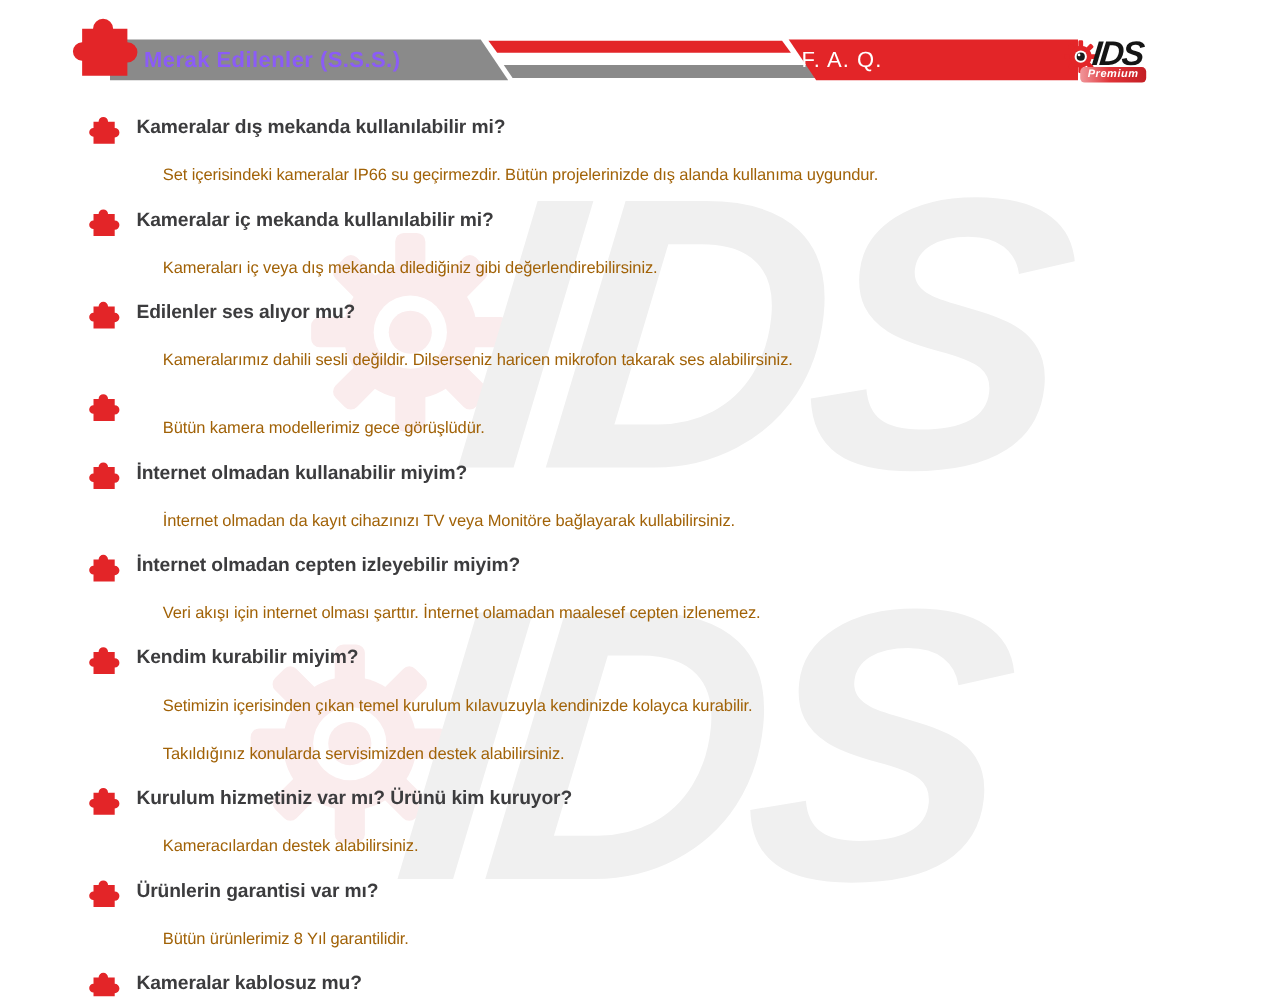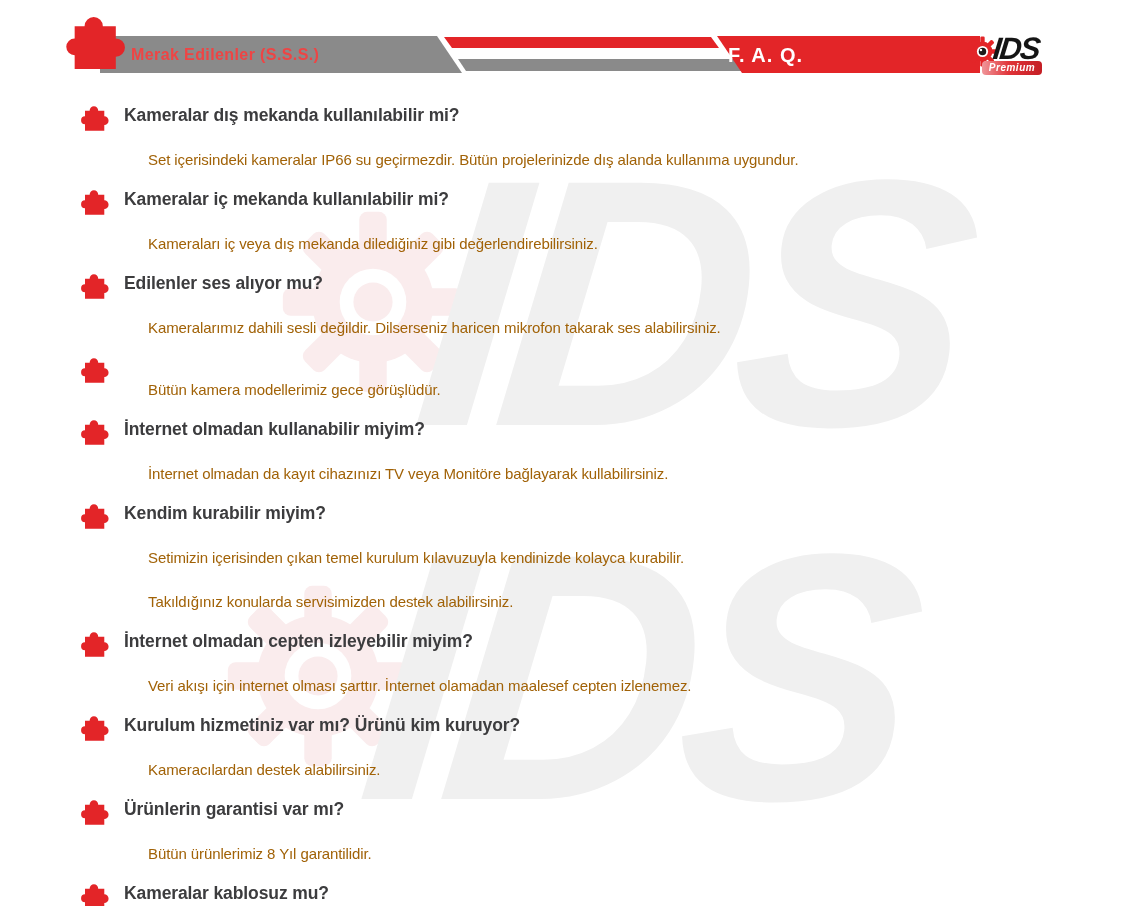--- a/index.html
+++ b/index.html
@@ -11,24 +11,24 @@
   .wm-gear{flex:none;}
   .wm-text{font-weight:bold;font-style:italic;color:#f0f0f0;letter-spacing:-18px;
            transform:skewX(-6deg);font-size:352px;line-height:330px;margin-left:-48px;user-select:none;}
   .wm1{left:275px;top:138px;}
   .wm2{left:220px;top:512px;}
   .wm-gear{margin-top:66px;}
 
   
   .header-svg{position:absolute;left:0;top:0;z-index:2;}
   .puzzle-header-icon{position:absolute;left:64px;top:11px;width:64px;height:64px;z-index:3;}
-  .banner-title{position:absolute;left:131px;top:43px;z-index:3;color:#ef4444;font-size:16px;
+  .banner-title{position:absolute;left:131px;top:43px;z-index:3;color:#8b5cf6;font-size:20px;
                 font-weight:bold;letter-spacing:0.4px;line-height:24px;white-space:nowrap;}
   .faq-label{position:absolute;left:718px;top:43px;width:95px;text-align:center;z-index:3;
-             color:#ffffff;font-size:20px;font-weight:bold;letter-spacing:1px;line-height:24px;}
+             color:#ffffff;font-size:20px;font-weight:normal;letter-spacing:1px;line-height:24px;}
   .logo{position:absolute;left:965px;top:32px;width:95px;height:44px;z-index:3;}
   .logo-gear{position:absolute;left:2px;top:4px;width:31px;height:31px;}
   .logo-brand{position:absolute;left:28px;top:0px;font-size:31px;line-height:34px;font-weight:bold;
               font-style:italic;color:#151515;letter-spacing:-2px;transform:skewX(-6deg);}
   .logo-premium{position:absolute;left:17px;top:29px;width:60px;height:14px;border-radius:4px;
                 background:linear-gradient(90deg,#f0969a 0%,#e03338 45%,#c41e24 100%);
                 color:#ffffff;font-size:10px;font-style:italic;font-weight:bold;
                 text-align:center;line-height:14px;letter-spacing:0.5px;}
 
   
@@ -172,43 +172,43 @@
         <div class="answers">
             <div class="answer-line">İnternet olmadan da kayıt cihazınızı TV veya Monitöre bağlayarak kullabilirsiniz.</div>
           </div>
       </div>
     </div>
       <div class="faq-item">
       <svg class="puzzle-icon" viewBox="10 26 84 72">
         <path fill="#e32528" d="M24,40 H37 A12,12 0 1 1 61,40 H78 V56 A12,12 0 1 1 78,80 V96 H24 V78 A11,11 0 1 1 24,56 Z"></path>
       </svg>
       <div class="faq-content">
+        <div class="question">İnternet olmadan cepten izleyebilir miyim?</div>
+        <div class="answers">
+            <div class="answer-line">Veri akışı için internet olması şarttır. İnternet olamadan maalesef cepten izlenemez.</div>
+          </div>
+      </div>
+    </div>
+      <div class="faq-item">
+      <svg class="puzzle-icon" viewBox="10 26 84 72">
+        <path fill="#e32528" d="M24,40 H37 A12,12 0 1 1 61,40 H78 V56 A12,12 0 1 1 78,80 V96 H24 V78 A11,11 0 1 1 24,56 Z"></path>
+      </svg>
+      <div class="faq-content">
         <div class="question">Kendim kurabilir miyim?</div>
         <div class="answers">
             <div class="answer-line">Setimizin içerisinden çıkan temel kurulum kılavuzuyla kendinizde kolayca kurabilir.</div>
             <div class="answer-line">Takıldığınız konularda servisimizden destek alabilirsiniz.</div>
           </div>
       </div>
     </div>
       <div class="faq-item">
       <svg class="puzzle-icon" viewBox="10 26 84 72">
         <path fill="#e32528" d="M24,40 H37 A12,12 0 1 1 61,40 H78 V56 A12,12 0 1 1 78,80 V96 H24 V78 A11,11 0 1 1 24,56 Z"></path>
       </svg>
       <div class="faq-content">
-        <div class="question">İnternet olmadan cepten izleyebilir miyim?</div>
-        <div class="answers">
-            <div class="answer-line">Veri akışı için internet olması şarttır. İnternet olamadan maalesef cepten izlenemez.</div>
-          </div>
-      </div>
-    </div>
-      <div class="faq-item">
-      <svg class="puzzle-icon" viewBox="10 26 84 72">
-        <path fill="#e32528" d="M24,40 H37 A12,12 0 1 1 61,40 H78 V56 A12,12 0 1 1 78,80 V96 H24 V78 A11,11 0 1 1 24,56 Z"></path>
-      </svg>
-      <div class="faq-content">
         <div class="question">Kurulum hizmetiniz var mı? Ürünü kim kuruyor?</div>
         <div class="answers">
             <div class="answer-line">Kameracılardan destek alabilirsiniz.</div>
           </div>
       </div>
     </div>
       <div class="faq-item">
       <svg class="puzzle-icon" viewBox="10 26 84 72">
         <path fill="#e32528" d="M24,40 H37 A12,12 0 1 1 61,40 H78 V56 A12,12 0 1 1 78,80 V96 H24 V78 A11,11 0 1 1 24,56 Z"></path>
       </svg>

